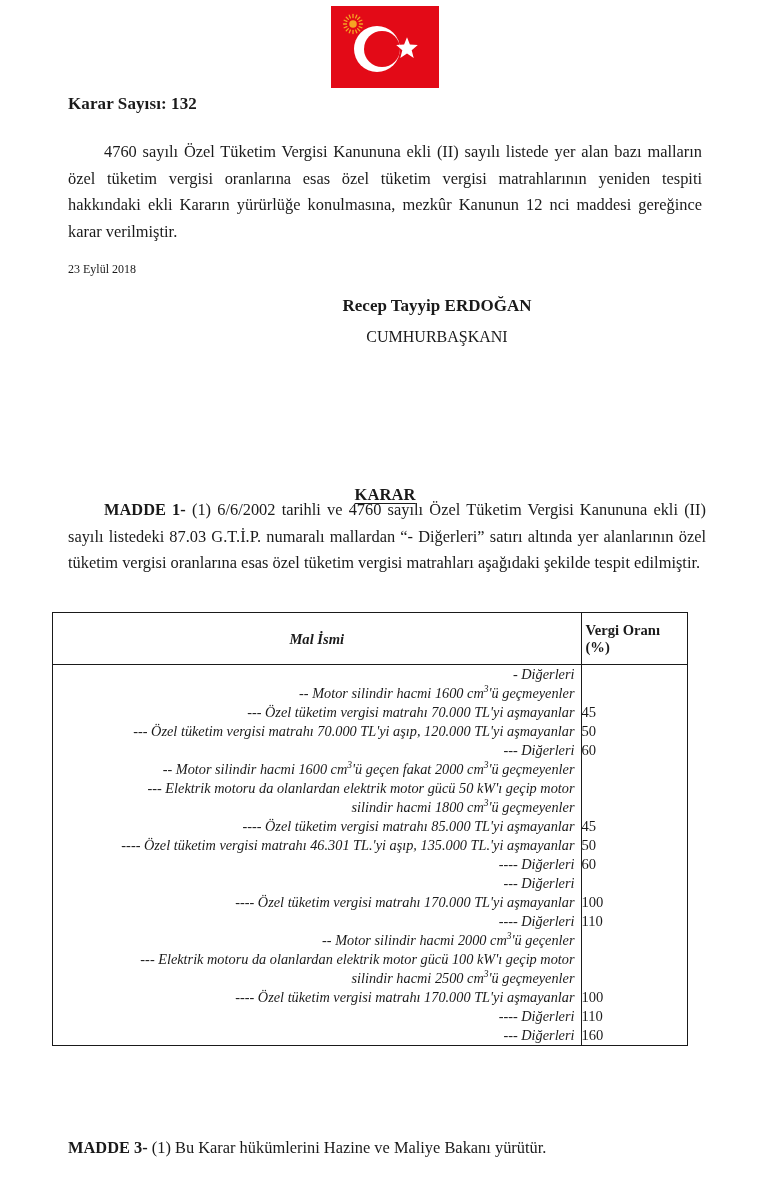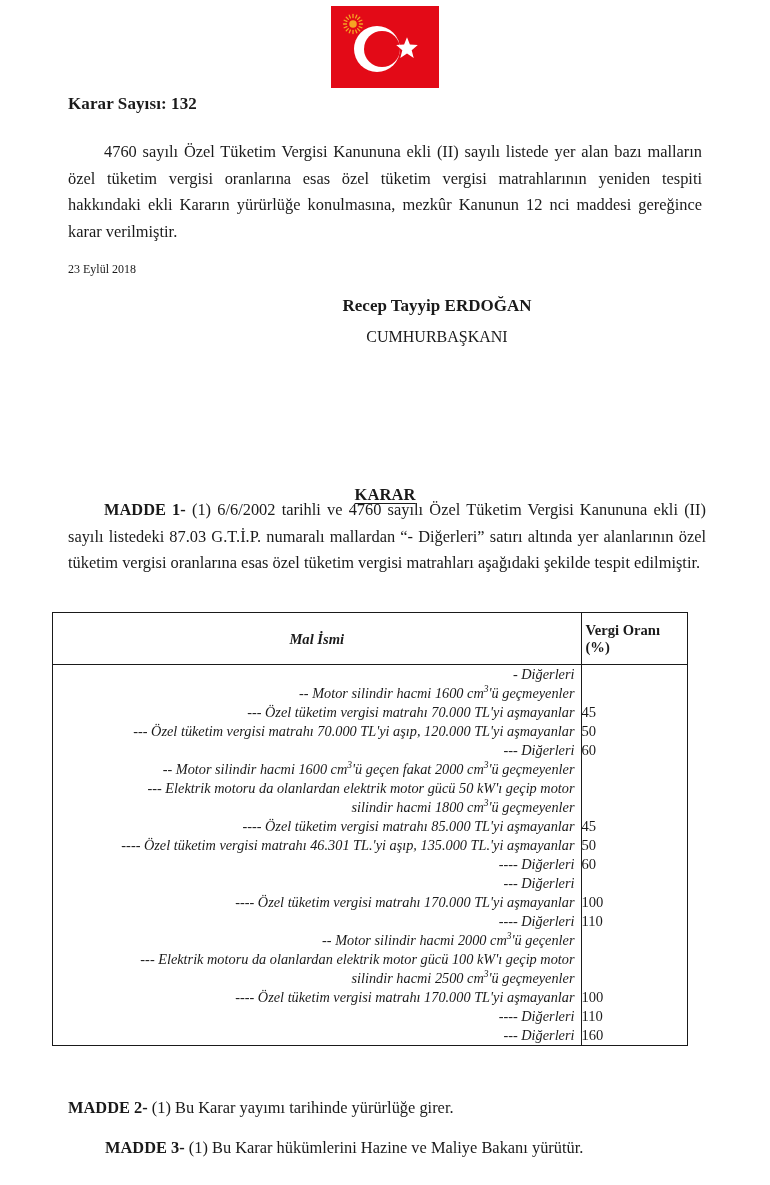--- a/index.html
+++ b/index.html
@@ -243,21 +243,20 @@
     font-size: 16.4px;
     line-height: 26px;
   }
   .madde3-par {
     position: absolute;
     left: 68px;
     top: 1135px;
     width: 634px;
     font-size: 16.4px;
     line-height: 26px;
-    margin-left: 37px;
   }
   .madde2-par b, .madde3-par b { font-weight: bold; }
 </style>
 </head>
 <body>
 
 <div class="page">
 
   <div class="emblem-wrap">
     <div class="flag">
@@ -392,21 +391,18 @@
             <td class="col-rate">110</td>
           </tr>
           <tr class="row-pad-tight">
             <td class="col-name"><span class="lvl-2">--- Diğerleri</span></td>
             <td class="col-rate">160</td>
           </tr>
         </tbody>
     </table>
   </div>
 
-  <div class="madde2-par">
-    <b>MADDE 2-</b><span> (1) Bu Karar yayımı tarihinde yürürlüğe girer.</span>
-  </div>
 
   <div class="madde3-par">
     <b>MADDE 3-</b><span> (1) Bu Karar hükümlerini Hazine ve Maliye Bakanı yürütür.</span>
   </div>
 
 </div>
 
 </body></html>

